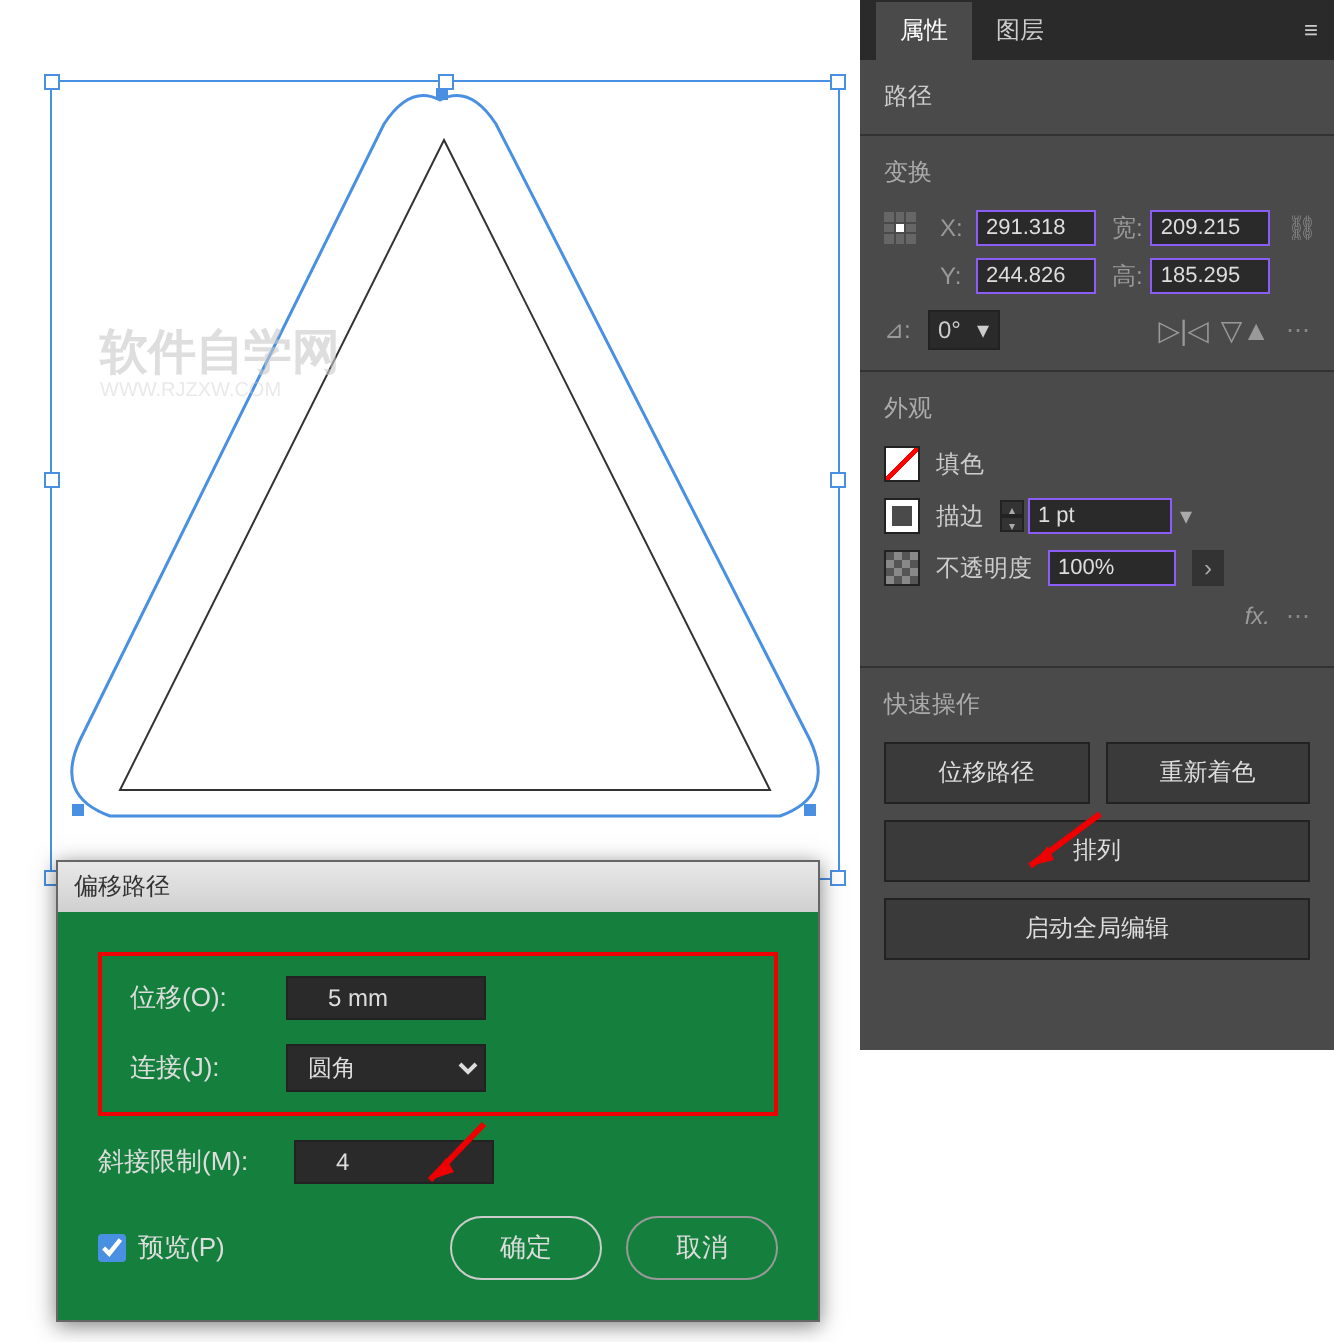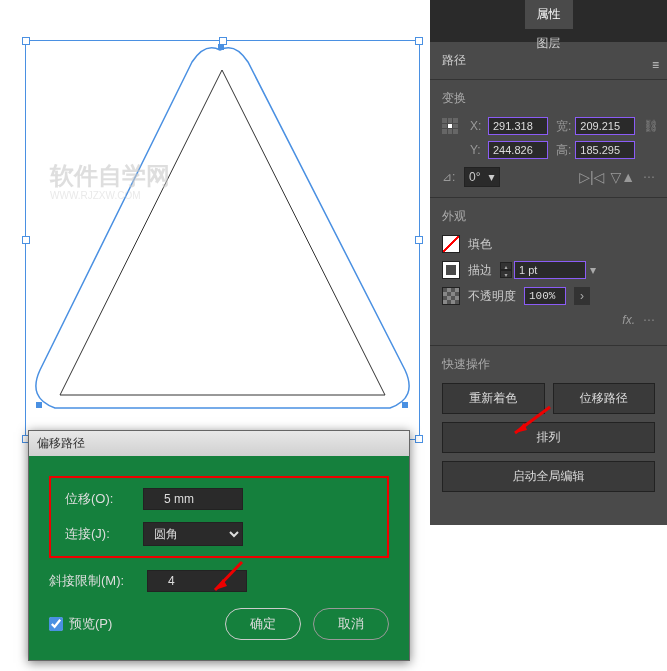--- a/index.html
+++ b/index.html
@@ -11,21 +11,21 @@
     .handle { position: absolute; width: 8px; height: 8px; background: #fff; border: 1px solid #4a90e2; }
     .handle.tl { left: -4px; top: -4px; } .handle.tc { left: 50%; top: -4px; margin-left: -4px; }
     .handle.tr { right: -4px; top: -4px; } .handle.ml { left: -4px; top: 50%; margin-top: -4px; }
     .handle.mr { right: -4px; top: 50%; margin-top: -4px; } .handle.bl { left: -4px; bottom: -4px; }
     .handle.bc { left: 50%; bottom: -4px; margin-left: -4px; } .handle.br { right: -4px; bottom: -4px; }
     .watermark { position: absolute; left: 50px; top: 160px; color: rgba(200,200,200,0.6); font-size: 24px; font-weight: bold; }
     .watermark-sub { position: absolute; left: 50px; top: 190px; color: rgba(200,200,200,0.4); font-size: 10px; }
     
     
     .props-panel { position: absolute; right: 0; top: 0; width: 237px; height: 525px; background: #4a4a4a; color: #ccc; font-size: 12px; }
-    .tabs { display: flex; background: #2a2a2a; height: 42px; align-items: center; padding: 0 8px; flex-direction: column; }
+    .tabs { display: flex; background: #2a2a2a; height: 30px; align-items: center; padding: 0 8px; }
     .tab { padding: 6px 12px; cursor: pointer; }
     .tab.active { background: #4a4a4a; color: #fff; }
     .tab-menu { margin-left: auto; cursor: pointer; }
     .panel-section { padding: 10px 12px; border-bottom: 1px solid #333; }
     .section-title { color: #aaa; font-size: 12px; margin-bottom: 10px; }
     .transform-grid { display: grid; grid-template-columns: 20px 1fr 1fr 20px; gap: 6px 8px; align-items: center; }
     .ref-point { width: 16px; height: 16px; display: grid; grid-template-columns: repeat(3,1fr); grid-template-rows: repeat(3,1fr); gap: 1px; }
     .ref-point span { background: #666; } .ref-point span.active { background: #fff; }
     .prop-row { display: flex; align-items: center; gap: 4px; }
     .prop-label { color: #999; min-width: 14px; }
@@ -169,34 +169,34 @@
           <div class="step">▴</div>
           <div class="step">▾</div>
         </div>
         <input class="prop-input" style="width: 72px;" value="1 pt">
         <span style="color:#aaa;margin-left:2px;cursor:pointer">▾</span>
       </div>
     </div>
     <div class="appearance-row">
       <div class="swatch opacity"></div>
       <span>不透明度</span>
-      <input class="prop-input" style="width: 42px; font-family: Liberation Mono, monospace;" value="100%">
+      <input class="prop-input" style="width: 64px;" value="100%">
       <span style="background:#333;padding:2px 6px;cursor:pointer;color:#aaa">›</span>
     </div>
     <div class="appearance-row">
       <span class="fx-icon">fx.</span>
       <span class="more-icon">⋯</span>
     </div>
   </div>
 
   <div class="quick-ops">
     <div class="section-title">快速操作</div>
     <div class="btn-row">
+      <div class="panel-btn">位移路径</div>
       <div class="panel-btn">重新着色</div>
-      <div class="panel-btn">位移路径</div>
     </div>
     <div class="btn-row">
       <div class="panel-btn wide">排列</div>
     </div>
     <div class="btn-row">
       <div class="panel-btn wide">启动全局编辑</div>
     </div>
   </div>
 </div>
 

